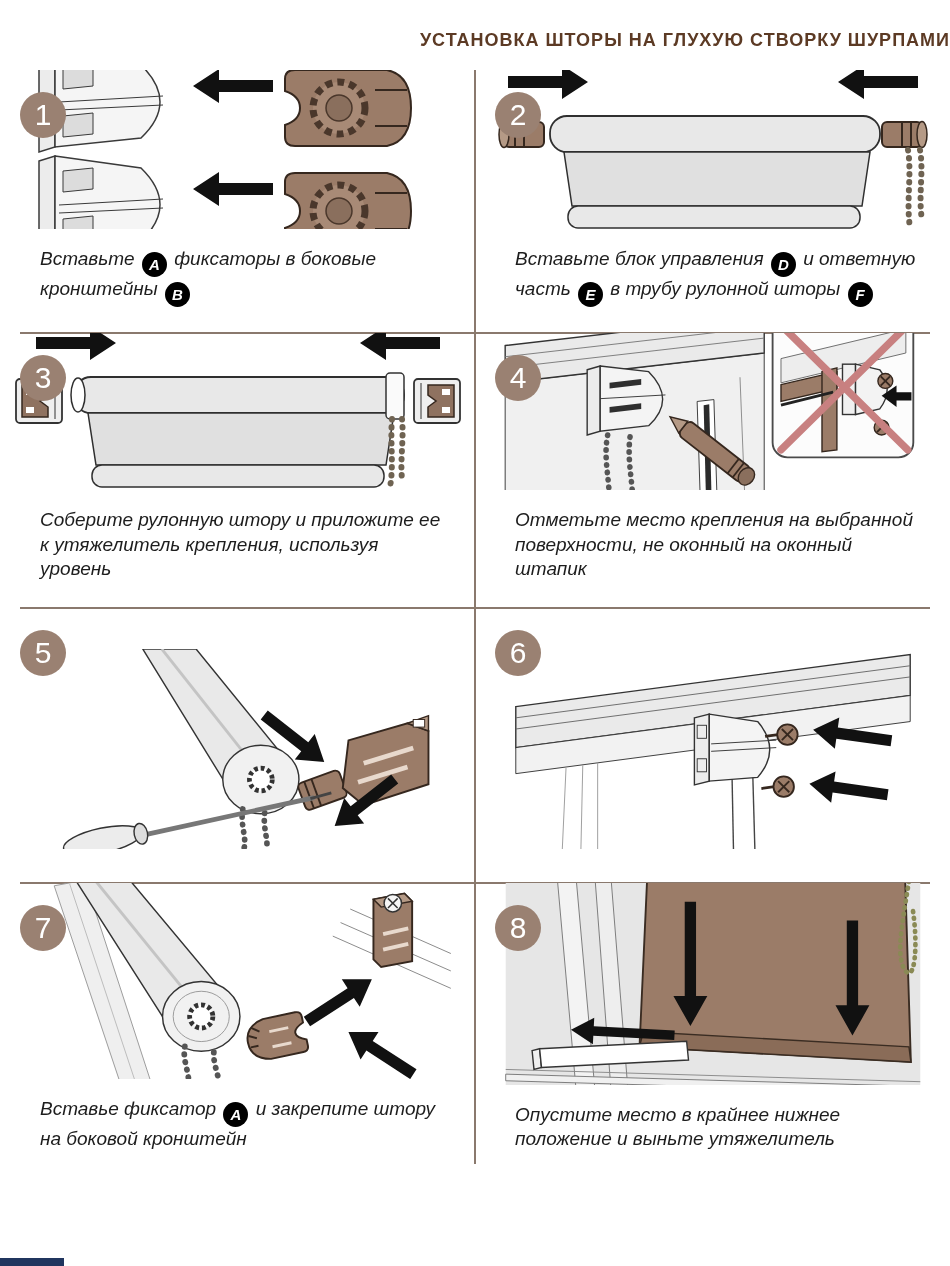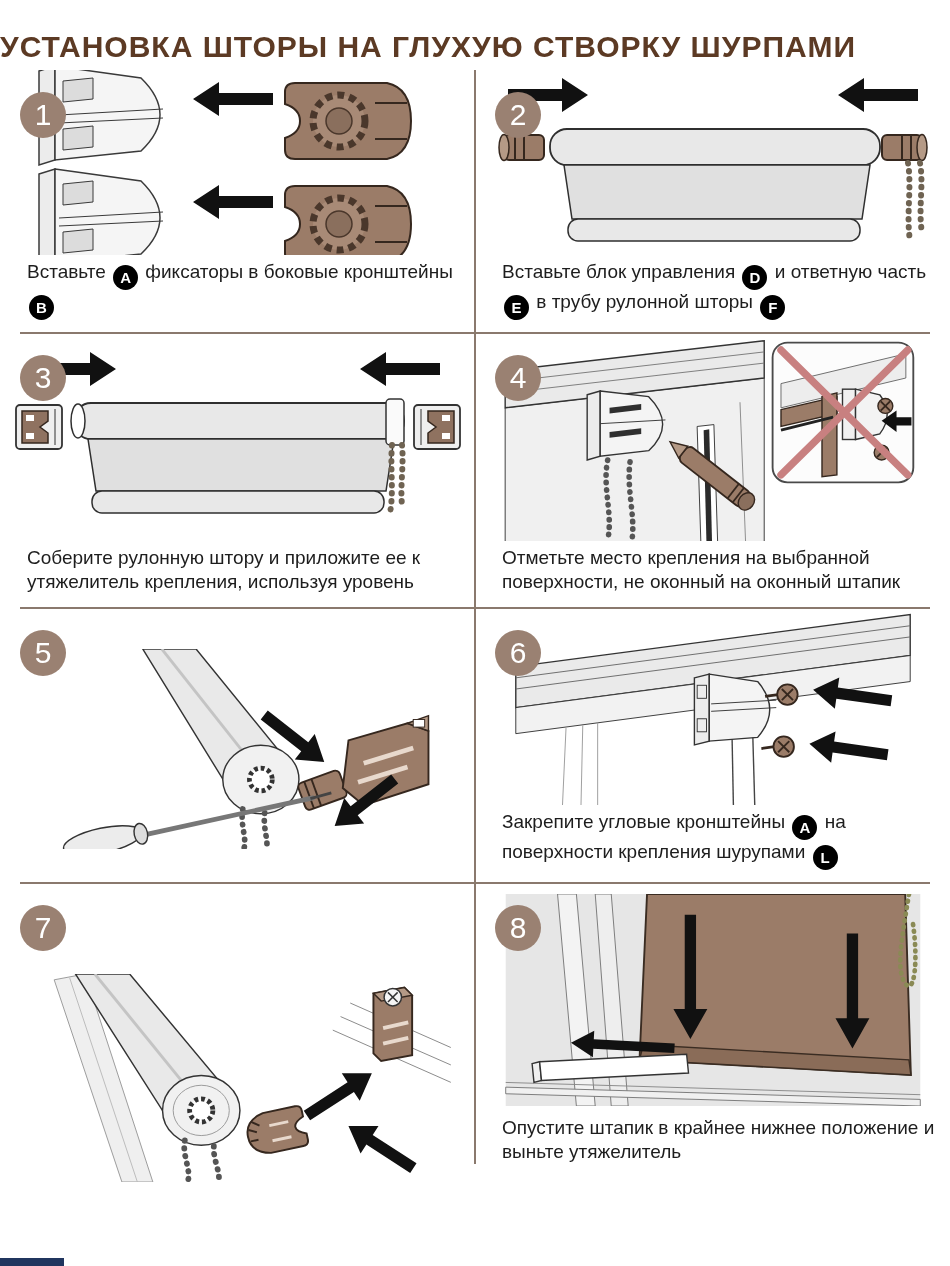--- a/index.html
+++ b/index.html
@@ -1,25 +1,25 @@
 <!DOCTYPE html>
 <html><head>
 <meta charset="utf-8">
 <style>
   html,body{margin:0;padding:0;background:#fff;}
   .page{position:relative;width:950px;height:1266px;background:#fff;overflow:hidden;
         font-family:"Liberation Sans","DejaVu Sans",sans-serif;}
-  .title{position:absolute;top:30px;left:0;width:100%;text-align:left;
-         font-size:30px;font-weight:bold;color:#5c3a24;letter-spacing:1px;}
+  .title{position:absolute;top:30px;left:0;width:100%;text-align:right;
+         font-size:18px;font-weight:bold;color:#5c3a24;letter-spacing:1px;}
   .grid{position:absolute;top:70px;left:0;width:950px;height:1196px;
         display:grid;grid-template-columns:475px 475px;
         grid-template-rows:263px 275px 275px 383px;}
   .cell{position:relative;display:flex;flex-direction:column;}
   .illus{flex:1;display:flex;align-items:center;justify-content:center;overflow:hidden;padding-top:6px;}
-  .caption{margin:5px;padding:0 8px 8px 22px;font-size:19px;line-height:1.3;color:#1d1d1d;}
+  .caption{margin:18px;padding:0 8px 8px 22px;font-size:19px;line-height:1.3;color:#1d1d1d;font-style:italic;}
   .row4 .caption{padding-bottom:96px;}
   .step-badge{position:absolute;top:22px;left:20px;width:46px;height:46px;border-radius:50%;
         background:#9a8172;color:#fff;display:flex;align-items:center;justify-content:center;
         font-size:30px;z-index:2;}
   .lbadge{display:inline-flex;width:25px;height:25px;border-radius:50%;background:#000;color:#fff;
         font-weight:bold;font-size:15px;align-items:center;justify-content:center;
         vertical-align:-5px;margin:0 2px;}
   .vdiv{position:absolute;left:474px;top:70px;width:2px;height:1094px;background:#8a796d;}
   .hdiv{position:absolute;left:20px;width:910px;height:2px;background:#8a796d;}
   .hdiv.h1{top:332px}.hdiv.h2{top:607px}.hdiv.h3{top:882px}
@@ -267,21 +267,20 @@
             <line x1="272" y1="150" x2="286" y2="148" stroke="#35271e" stroke-width="3"></line>
             <circle cx="296" cy="148" r="11" fill="#9b7c68" stroke="#35271e" stroke-width="2"></circle>
             <line x1="290" y1="142" x2="302" y2="154" stroke="#35271e" stroke-width="2"></line>
             <line x1="290" y1="154" x2="302" y2="142" stroke="#35271e" stroke-width="2"></line>
           </g>
           <g transform="translate(326,128) rotate(8)">
             <polygon points="0,17 26,0 26,11 85,11 85,23 26,23 26,34" fill="#111"></polygon>
           </g>
         </svg>
       </div>
-      <p class="caption">Закрепите угловые кронштейны <span class="lbadge">A</span> на поверхности крепления шурупами <span class="lbadge">L</span></p>
     </div>
 
     <div class="cell row4">
       <div class="step-badge">7</div>
       <div class="illus">
         <svg width="440" height="208" viewBox="0 0 440 215">
           <g>
             <polygon points="30,6 62,0 132,215 100,215" fill="#efefef" stroke="#999"></polygon>
             <line x1="46" y1="4" x2="116" y2="215" stroke="#bbb"></line>
             <line x1="318" y1="58" x2="440" y2="112" stroke="#888"></line>
@@ -317,20 +316,21 @@
             <polygon points="20,6 52,0 60,8 60,70 28,76 20,68" fill="#9b7c68" stroke="#35271e" stroke-width="2"></polygon>
             <polygon points="20,6 52,0 60,8 28,14" fill="#b59a86" stroke="#35271e" stroke-width="1.5"></polygon>
             <circle cx="40" cy="10" r="9" fill="#f5f5f5" stroke="#333" stroke-width="1.5"></circle>
             <line x1="35" y1="5" x2="45" y2="15" stroke="#333" stroke-width="1.5"></line>
             <line x1="35" y1="15" x2="45" y2="5" stroke="#333" stroke-width="1.5"></line>
             <line x1="30" y1="42" x2="56" y2="36" stroke="#e8d9cd" stroke-width="4"></line>
             <line x1="30" y1="58" x2="56" y2="52" stroke="#e8d9cd" stroke-width="4"></line>
           </g>
         </svg>
       </div>
+      <p class="caption">Вставье фиксатор <span class="lbadge">A</span> и закрепите штору на боковой кронштейн</p>
     </div>
 
     <div class="cell row4">
       <div class="step-badge">8</div>
       <div class="illus">
         <svg width="440" height="212" viewBox="0 0 440 225">
           <rect x="0" y="0" width="440" height="225" fill="#e6e6e6"></rect>
           <g>
             <polygon points="55,0 75,0 95,225 75,225" fill="#f3f3f3" stroke="#777"></polygon>
             <polygon points="95,0 112,0 130,225 112,225" fill="#eeeeee" stroke="#777"></polygon>
@@ -344,19 +344,19 @@
           <g>
             <polygon points="28,180 36,178 38,198 30,200" fill="#f0f0f0" stroke="#333" stroke-width="1.5"></polygon>
             <polygon points="36,178 192,170 194,190 38,198" fill="#ffffff" stroke="#333" stroke-width="1.5"></polygon>
           </g>
           <g transform="translate(70,144) rotate(3)">
             <polygon points="0,14 24,0 24,9 110,9 110,19 24,19 24,28" fill="#111"></polygon>
           </g>
           <path d="M428,0 C420,50 414,80 424,95 C434,108 438,70 432,30" stroke="#8a8a55" stroke-width="5" stroke-dasharray="1 6" stroke-linecap="round" fill="none"></path>
         </svg>
       </div>
-      <p class="caption">Опустите штапик в крайнее нижнее положение и выньте утяжелитель</p>
+      <p class="caption">Опустите место в крайнее нижнее положение и выньте утяжелитель</p>
     </div>
 
   </div>
 
   <div class="navy-bar"></div>
 </div>
 
 </body></html>

